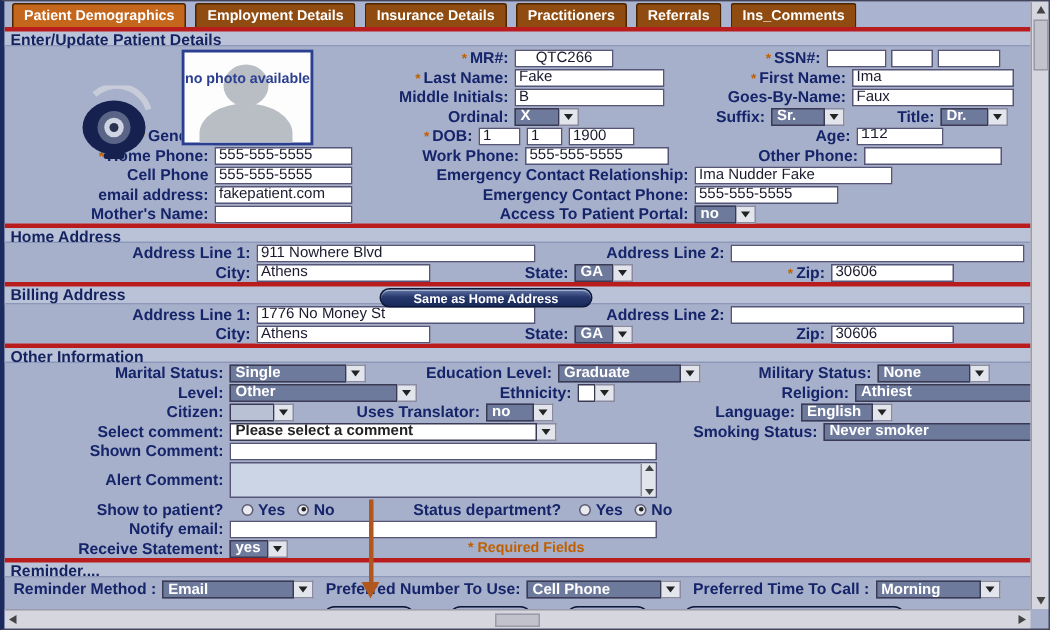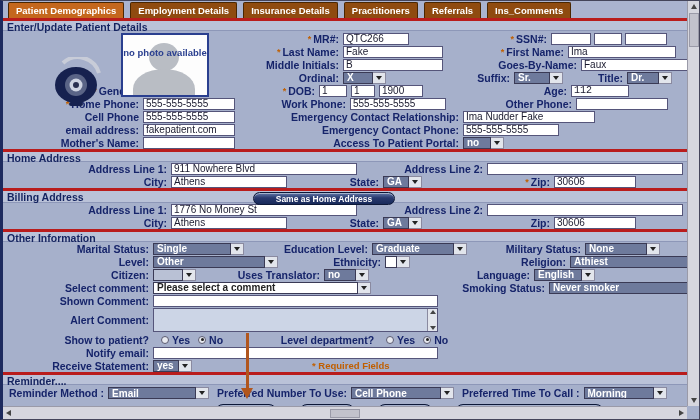--- a/index.html
+++ b/index.html
@@ -133,21 +133,21 @@
       <div class="ph-body"></div>
       <div class="ph-txt">no photo available</div>
     </div>
 
     <div class="fr">
       <span class="sp" style="width:230px"></span>
       <div class="lbl" style="width:110px">
             <span class="req">*</span>
             <span>MR#:</span>
           </div>
-      <input class="inp" style="width: 66px;" value="QTC266">
+      <input class="inp" style="width: 66px; text-align: center;" value="QTC266">
       <div class="lbl" style="width:142px">
             <span class="req">*</span>
             <span>SSN#:</span>
           </div>
       <input class="inp" style="width: 40px;" value="">
       <span class="sp" style="width:3px"></span>
       <input class="inp" style="width: 28px;" value="">
       <span class="sp" style="width:3px"></span>
       <input class="inp" style="width: 42px;" value="">
     </div>
@@ -163,21 +163,21 @@
             <span class="req">*</span>
             <span>First Name:</span>
           </div>
       <input class="inp" style="width: 108px;" value="Ima">
     </div>
 
     <div class="fr">
       <span class="sp" style="width:230px"></span>
       <div class="lbl" style="width:110px">Middle Initials:</div>
       <input class="inp" style="width: 100px;" value="B">
-      <div class="lbl" style="width:138px">Goes-By-Name:</div>
+      <div class="lbl" style="width:125px">Goes-By-Name:</div>
       <input class="inp" style="width: 108px;" value="Faux">
     </div>
 
     <div class="fr">
       <span class="sp" style="width:230px"></span>
       <div class="lbl" style="width:110px">Ordinal:</div>
       <div class="sel">
             <div class="sv" style="width:30px">X</div>
             <div class="sb"></div>
           </div>
@@ -370,21 +370,21 @@
             <span class="tdn"></span>
           </div>
     </div>
   </div>
   <div class="fr">
     <div class="lbl" style="width:150px">Show to patient?</div>
     <span class="radio"></span>
         <span class="rlbl">Yes</span>
     <span class="radio on"></span>
         <span class="rlbl">No</span>
-    <div class="lbl" style="width:155px">Level department?</div>
+    <div class="lbl" style="width:155px">Status department?</div>
     <span class="radio"></span>
         <span class="rlbl">Yes</span>
     <span class="radio on"></span>
         <span class="rlbl">No</span>
   </div>
   <div class="fr">
     <div class="lbl" style="width:150px">Notify email:</div>
     <input class="inp" style="width: 285px;" value="">
   </div>
   <div class="fr">

